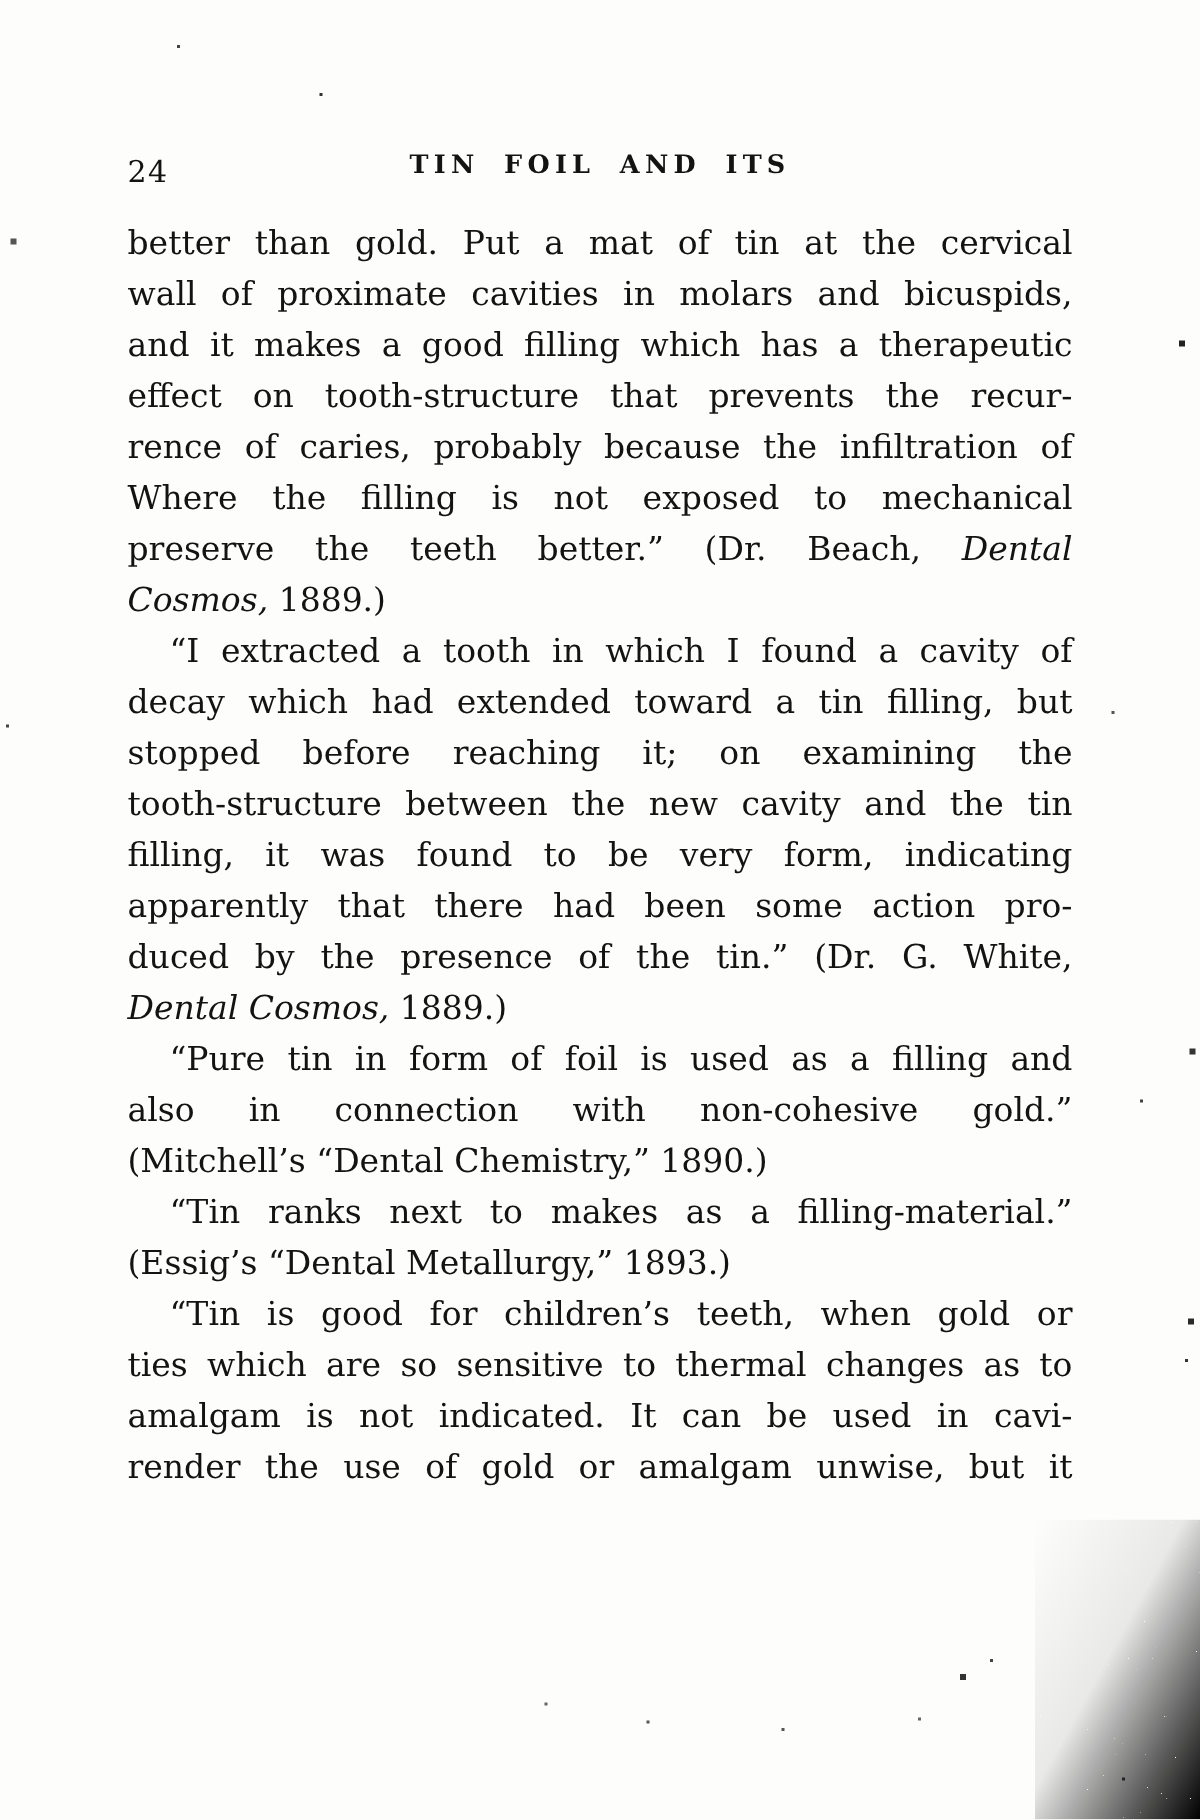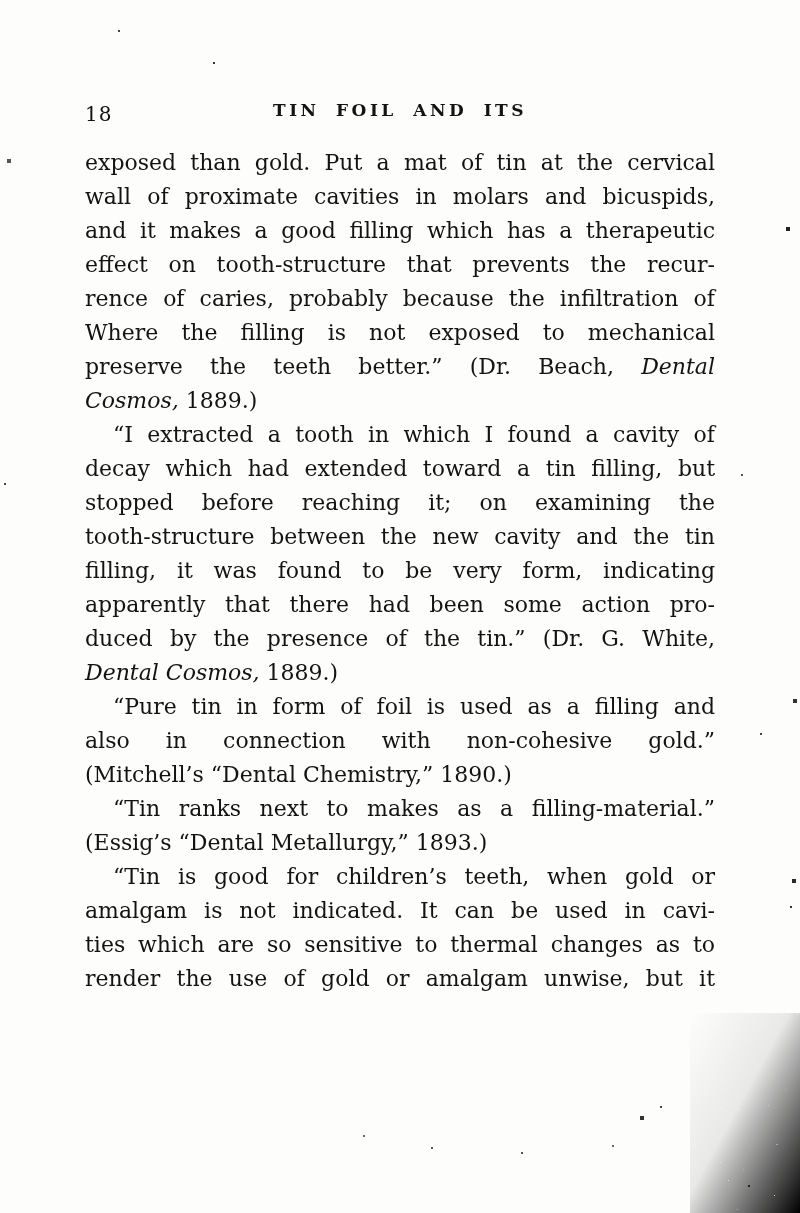--- a/index.html
+++ b/index.html
@@ -70,26 +70,26 @@
       363px 1135px 0 0px #666;
   }
 </style>
 </head>
 <body>
 
 <div class="page">
 
   <div class="header-row">
     <span class="running">TIN FOIL AND ITS</span>
-    <span class="pagenum">18</span>
+    <span class="pagenum">24</span>
   </div>
 
   <div class="textblock" id="textblock">
       <div class="para">
-        <div class="line just"><span>exposed than gold.  Put a mat of tin at the cervical</span></div>
+        <div class="line just"><span>better than gold.  Put a mat of tin at the cervical</span></div>
         <div class="line just"><span>wall of proximate cavities in molars and bicuspids,</span></div>
         <div class="line just"><span>and it makes a good filling which has a therapeutic</span></div>
         <div class="line just"><span>effect on tooth-structure that prevents the recur-</span></div>
         <div class="line just"><span>rence of caries, probably because the infiltration of</span></div>
         <div class="line just"><span>Where the filling is not exposed to mechanical</span></div>
         <div class="line just"><span>preserve the teeth better.”  (Dr. Beach, </span><span class="it">Dental</span></div>
         <div class="line"><span class="it">Cosmos,</span><span> 1889.)</span></div>
       </div>
       <div class="para">
         <div class="line just indent"><span>“I extracted a tooth in which I found a cavity of</span></div>
@@ -105,22 +105,22 @@
         <div class="line just indent"><span>“Pure tin in form of foil is used as a filling and</span></div>
         <div class="line just"><span>also in connection with non-cohesive gold.”</span></div>
         <div class="line"><span>(Mitchell’s “Dental Chemistry,” 1890.)</span></div>
       </div>
       <div class="para">
         <div class="line just indent"><span>“Tin ranks next to makes as a filling-material.”</span></div>
         <div class="line"><span>(Essig’s “Dental Metallurgy,” 1893.)</span></div>
       </div>
       <div class="para">
         <div class="line just indent"><span>“Tin is good for children’s teeth, when gold or</span></div>
+        <div class="line just"><span>ties which are so sensitive to thermal changes as to</span></div>
         <div class="line just"><span>amalgam is not indicated.  It can be used in cavi-</span></div>
-        <div class="line just"><span>ties which are so sensitive to thermal changes as to</span></div>
         <div class="line just"><span>render the use of gold or amalgam unwise, but it</span></div>
       </div>
     </div>
 
   <div class="noise">
     <span class="specks"></span>
     <svg class="corner-noise" width="110" height="200" viewBox="0 0 110 200" xmlns="http://www.w3.org/2000/svg">
       <defs>
         <filter id="speckle" x="0%" y="0%" width="100%" height="100%">
           <feTurbulence type="fractalNoise" baseFrequency="0.55" numOctaves="2" seed="7" result="n"></feTurbulence>

